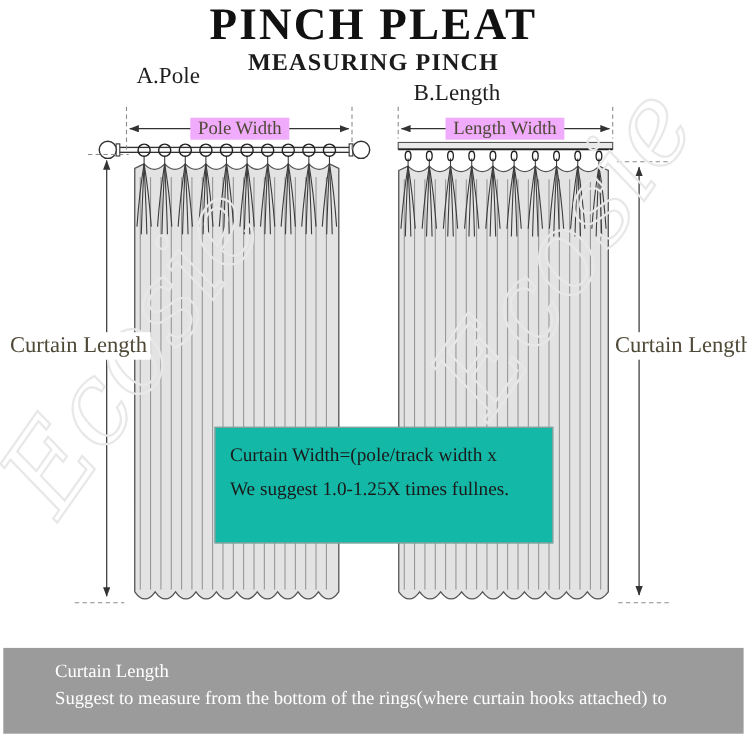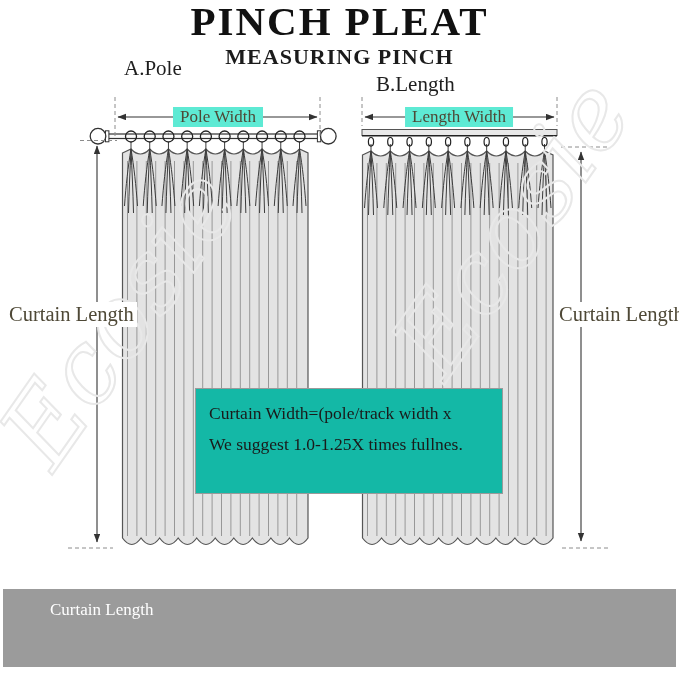--- a/index.html
+++ b/index.html
@@ -10,21 +10,21 @@
   html,body{margin:0;padding:0;background:#fff;}
   .page{position:relative;width:679px;height:675px;background:#fff;overflow:hidden;
         font-family:"Liberation Serif",serif;}
   .abs{position:absolute;}
   #diagram-svg{position:absolute;left:0;top:0;}
   .title{left:0;top:0;width:679px;text-align:center;font-size:41px;font-weight:bold;
          letter-spacing:2px;color:var(--title-text);line-height:1.05;}
   .subtitle{left:0;top:44px;width:679px;text-align:center;font-size:22px;font-weight:bold;
             letter-spacing:1px;color:#1b1b1b;}
   .section-label{font-size:21px;color:#1e1e1e;}
-  .width-label{font-size:17px;color:var(--label-text);background:#5eead4;padding:0 7px;
+  .width-label{font-size:17px;color:var(--label-text);background:#f0abfc;padding:0 7px;
                transform:translate(-50%,-50%);white-space:nowrap;}
   .length-label{font-size:20.5px;color:var(--label-text);background:#fff;padding:1px 3px;
                 white-space:nowrap;}
   .formula-box{left:195px;top:388px;width:293px;height:95px;background:#14b8a6;
                border:1px solid #9a9a9a;padding:9px 0 0 13px;box-sizing:content-box;
                font-size:17.5px;line-height:30.5px;color:#1a1a1a;}
   .footer{left:3px;top:589px;width:673px;height:78px;background:var(--footer-bg);
           color:var(--footer-text);padding:8px 0 0 47px;box-sizing:border-box;
           font-size:17px;line-height:25px;}
   .wm{font-family:"DejaVu Serif",serif;font-style:italic;font-size:100px;
@@ -246,15 +246,16 @@
   <div class="abs length-label" style="left:6px;top:302px;">Curtain Length</div>
   <div class="abs length-label" style="left:556px;top:302px;">Curtain Length</div>
 
   <div class="abs formula-box">
     <div>Curtain Width=(pole/track width x</div>
     <div>We suggest 1.0-1.25X times fullnes.</div>
   </div>
 
   <div class="abs footer">
     <div>Curtain Length</div>
+    <div>Suggest to measure from the bottom of the rings(where curtain hooks attached) to</div>
   </div>
 
 </div>
 
 </body></html>

